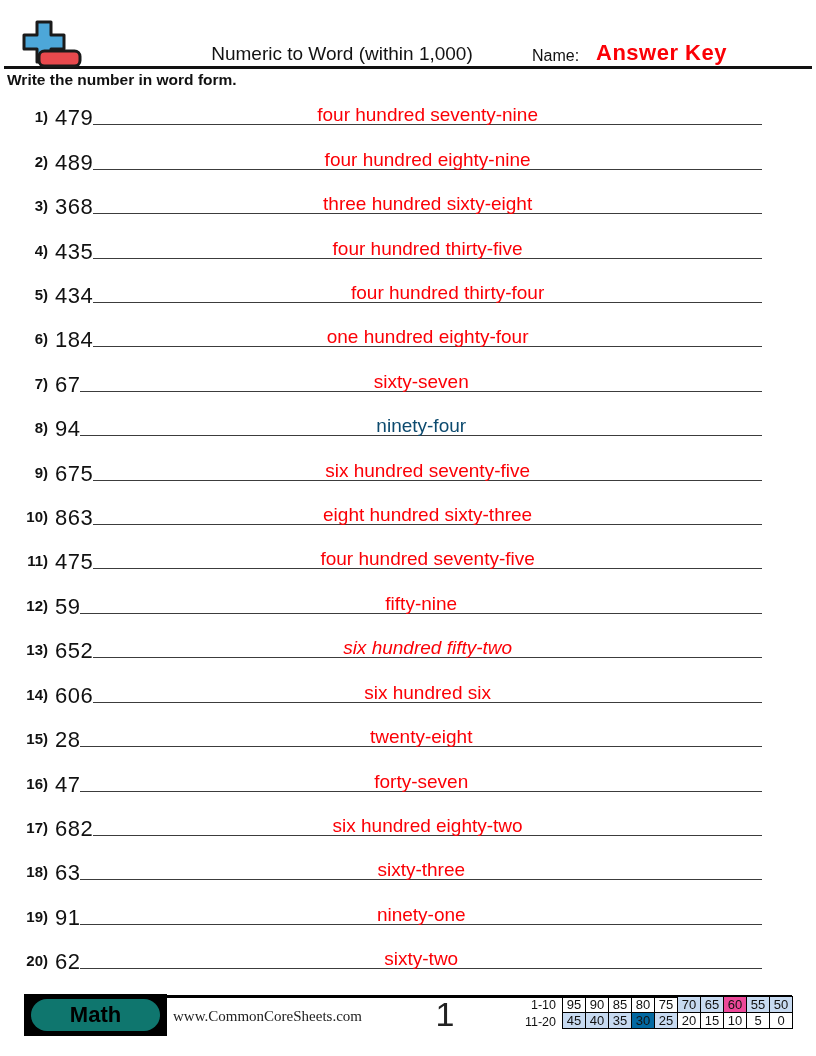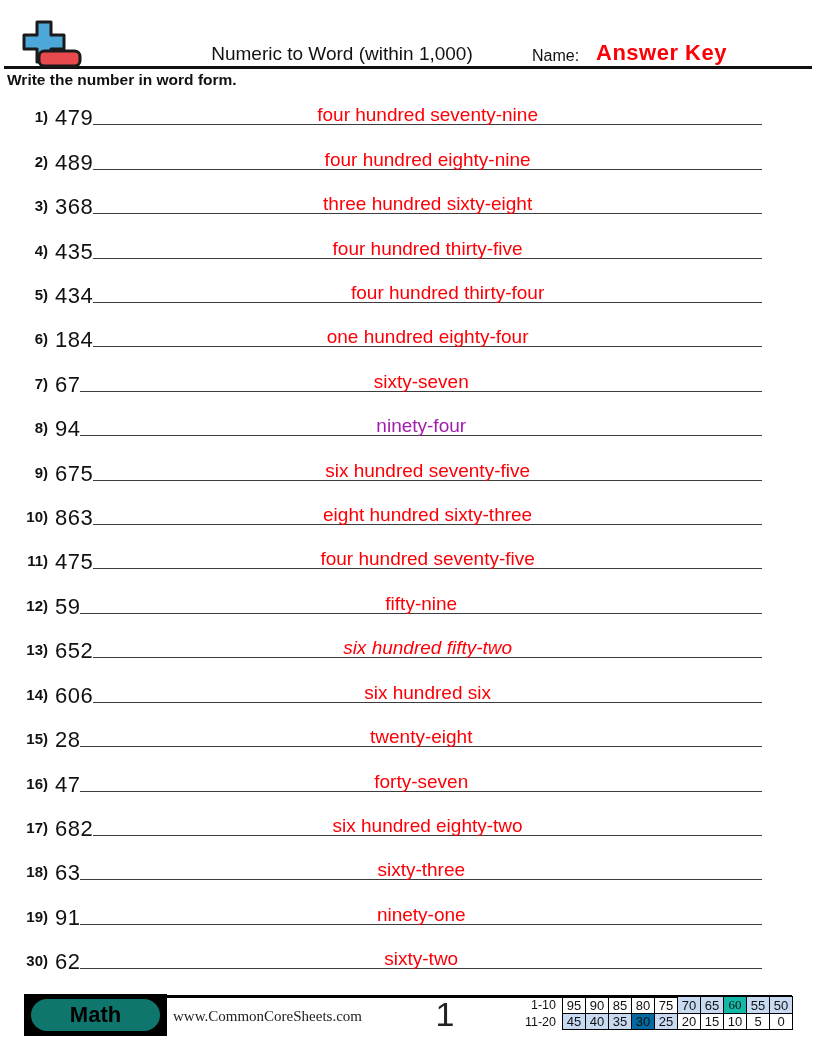--- a/index.html
+++ b/index.html
@@ -102,21 +102,21 @@
       <div class="p-num">7)</div>
       <div class="p-val">67</div>
       <div class="p-line">
         <span class="p-ans" style="color: rgb(251, 0, 6);">sixty-seven</span>
       </div>
     </div>
       <div class="problem">
       <div class="p-num">8)</div>
       <div class="p-val">94</div>
       <div class="p-line">
-        <span class="p-ans" style="color: #a21caf;">ninety-four</span>
+        <span class="p-ans" style="color: #0c4a6e;">ninety-four</span>
       </div>
     </div>
       <div class="problem">
       <div class="p-num">9)</div>
       <div class="p-val">675</div>
       <div class="p-line">
         <span class="p-ans" style="color: rgb(251, 0, 6);">six hundred seventy-five</span>
       </div>
     </div>
       <div class="problem">
@@ -183,21 +183,21 @@
       </div>
     </div>
       <div class="problem">
       <div class="p-num">19)</div>
       <div class="p-val">91</div>
       <div class="p-line">
         <span class="p-ans" style="color: rgb(251, 0, 6);">ninety-one</span>
       </div>
     </div>
       <div class="problem">
-      <div class="p-num">30)</div>
+      <div class="p-num">20)</div>
       <div class="p-val">62</div>
       <div class="p-line">
         <span class="p-ans" style="color: rgb(251, 0, 6);">sixty-two</span>
       </div>
     </div>
     </div>
 
   <div class="footer-rule"></div>
   <div class="math-badge">
     <div class="math-pill">Math</div>
@@ -211,21 +211,21 @@
   <table class="score-table">
       <tbody>
         <tr>
           <td>95</td>
           <td>90</td>
           <td>85</td>
           <td>80</td>
           <td>75</td>
           <td style="background: rgb(199, 218, 241);">70</td>
           <td style="background: rgb(199, 218, 241);">65</td>
-          <td style="background: #14b8a6; font-family: Liberation Serif, serif;">60</td>
+          <td style="background: #ec4899;">60</td>
           <td style="background: rgb(199, 218, 241);">55</td>
           <td style="background: rgb(199, 218, 241);">50</td>
         </tr>
         <tr>
           <td style="background: rgb(199, 218, 241);">45</td>
           <td style="background: rgb(199, 218, 241);">40</td>
           <td style="background: rgb(199, 218, 241);">35</td>
           <td style="background: #0369a1;">30</td>
           <td style="background: rgb(199, 218, 241);">25</td>
           <td>20</td>

